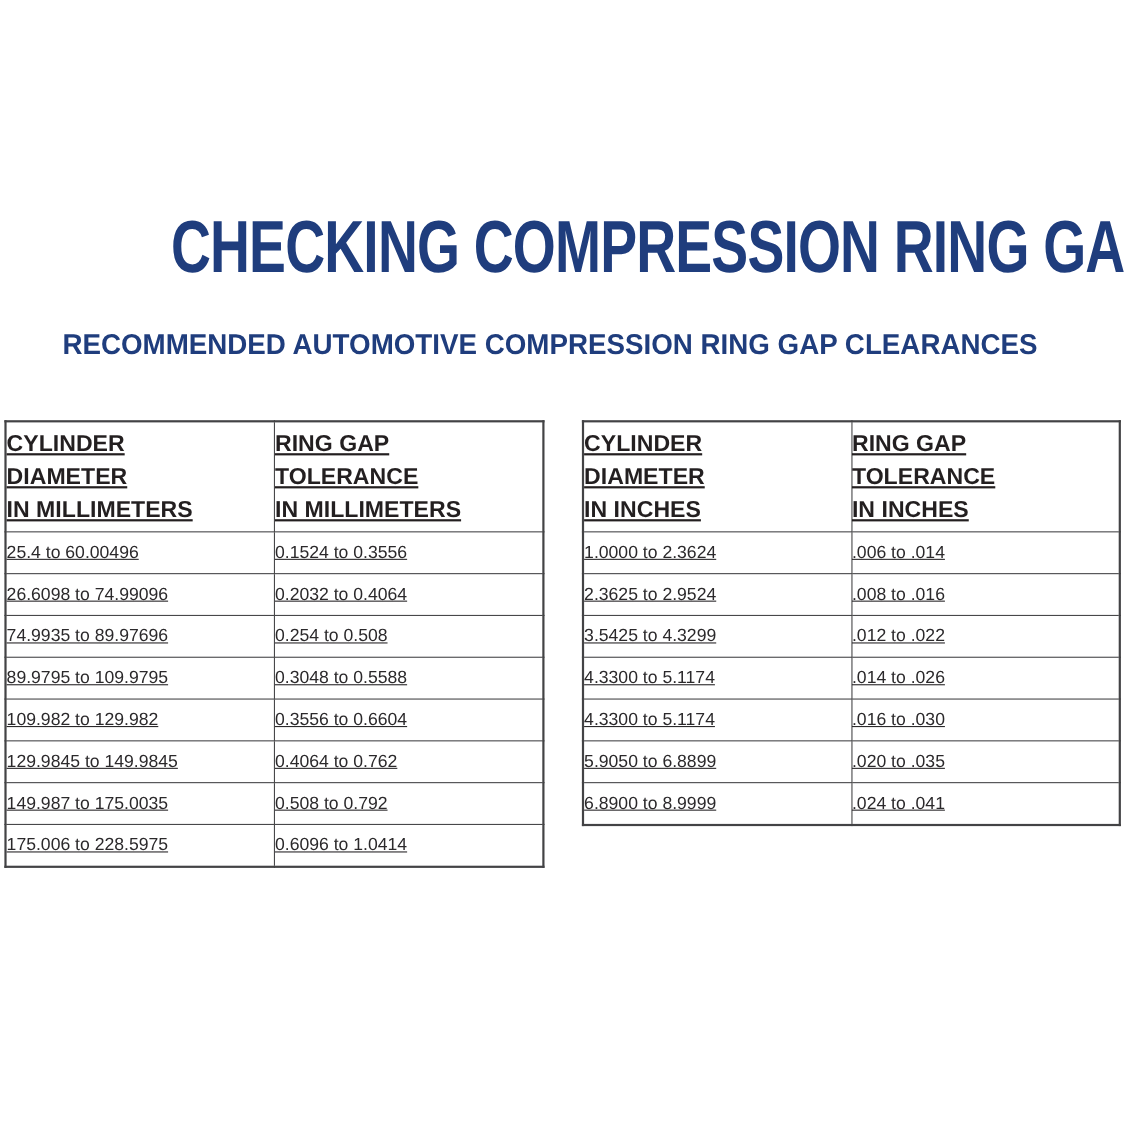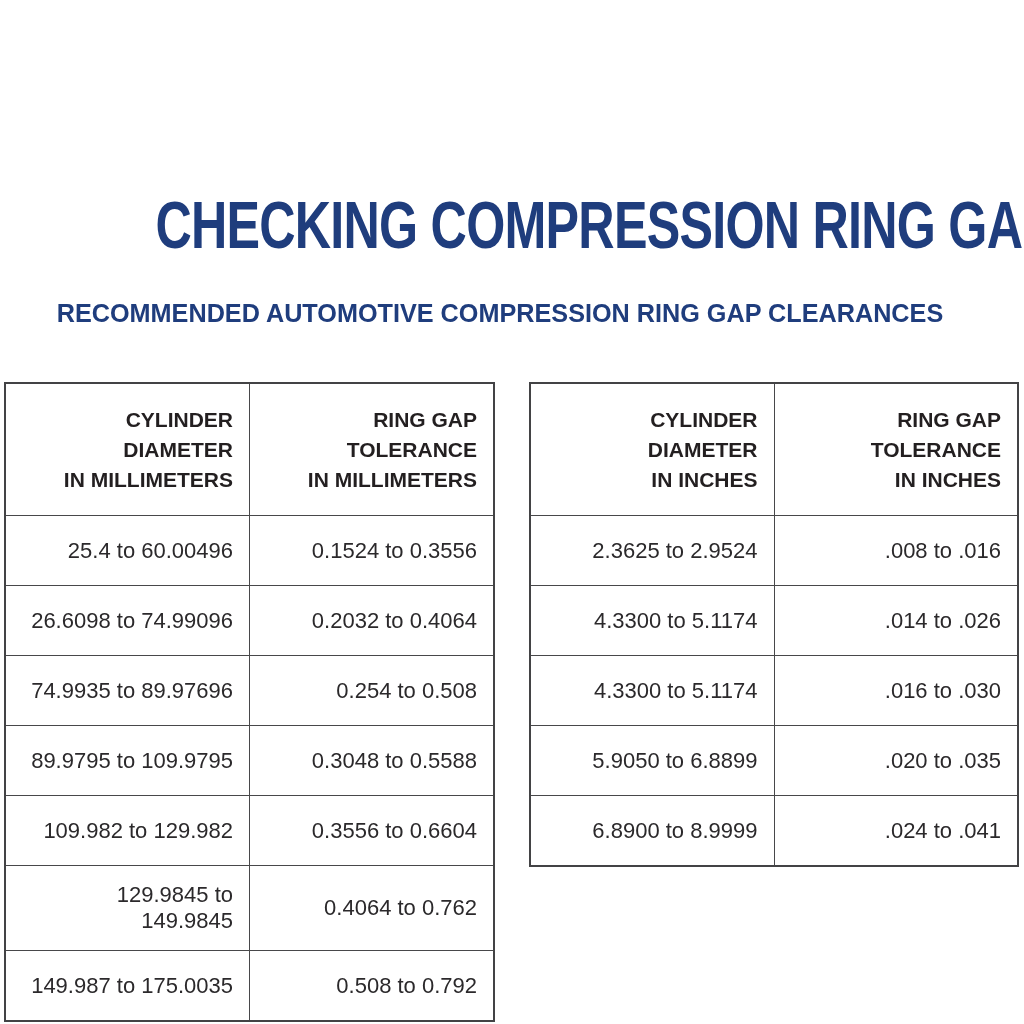--- a/index.html
+++ b/index.html
@@ -56,36 +56,37 @@
     position: absolute;
     top: 382px;
     border-collapse: collapse;
     table-layout: fixed;
     background: #ffffff;
   }
   .spec-table.mm { left: 4px;   width: 491px; }
   .spec-table.in { left: 529px; width: 490px; }
   .spec-table th, .spec-table td {
     border: 1.5px solid #48484a;
-    text-align: right;
+    text-align: left;
     vertical-align: middle;
     color: #231f20;
-    padding: 16px;
+    padding: 0;
+    text-decoration: underline;
   }
   .spec-table { border: 2px solid #434345; }
   .spec-table th {
     height: 99px;
     font-size: 21px;
     font-weight: bold;
     line-height: 30px;
     white-space: pre-line;
   }
   .spec-table td {
     height: 37px;
-    font-size: 22px;
+    font-size: 16px;
     font-weight: normal;
     color: #2b292b;
   }
 </style>
 </head>
 <body>
 
 <div class="page">
 
   <h1 class="main-title"><span class="squeeze">CHECKING COMPRESSION RING GAPS</span></h1>
@@ -129,42 +130,54 @@
         <td>0.3556 to 0.6604</td>
       </tr>
       <tr>
         <td>129.9845 to 149.9845</td>
         <td>0.4064 to 0.762</td>
       </tr>
       <tr>
         <td>149.987 to 175.0035</td>
         <td>0.508 to 0.792</td>
       </tr>
+      <tr>
+        <td>175.006 to 228.5975</td>
+        <td>0.6096 to 1.0414</td>
+      </tr>
     </tbody>
   </table>
 
   <table class="spec-table in">
     <colgroup>
         <col style="width:50%">
         <col style="width:50%">
       </colgroup>
     <thead>
       <tr>
         <th>CYLINDER
 DIAMETER
 IN INCHES</th>
         <th>RING GAP
 TOLERANCE
 IN INCHES</th>
       </tr>
     </thead>
     <tbody>
       <tr>
+        <td>1.0000 to 2.3624</td>
+        <td>.006 to .014</td>
+      </tr>
+      <tr>
         <td>2.3625 to 2.9524</td>
         <td>.008 to .016</td>
+      </tr>
+      <tr>
+        <td>3.5425 to 4.3299</td>
+        <td>.012 to .022</td>
       </tr>
       <tr>
         <td>4.3300 to 5.1174</td>
         <td>.014 to .026</td>
       </tr>
       <tr>
         <td>4.3300 to 5.1174</td>
         <td>.016 to .030</td>
       </tr>
       <tr>

